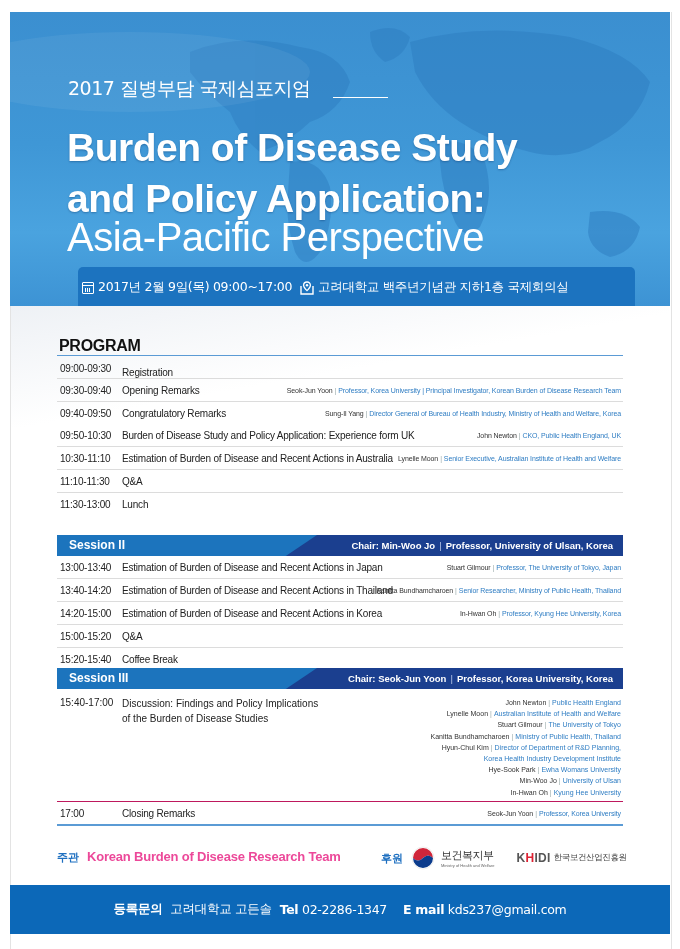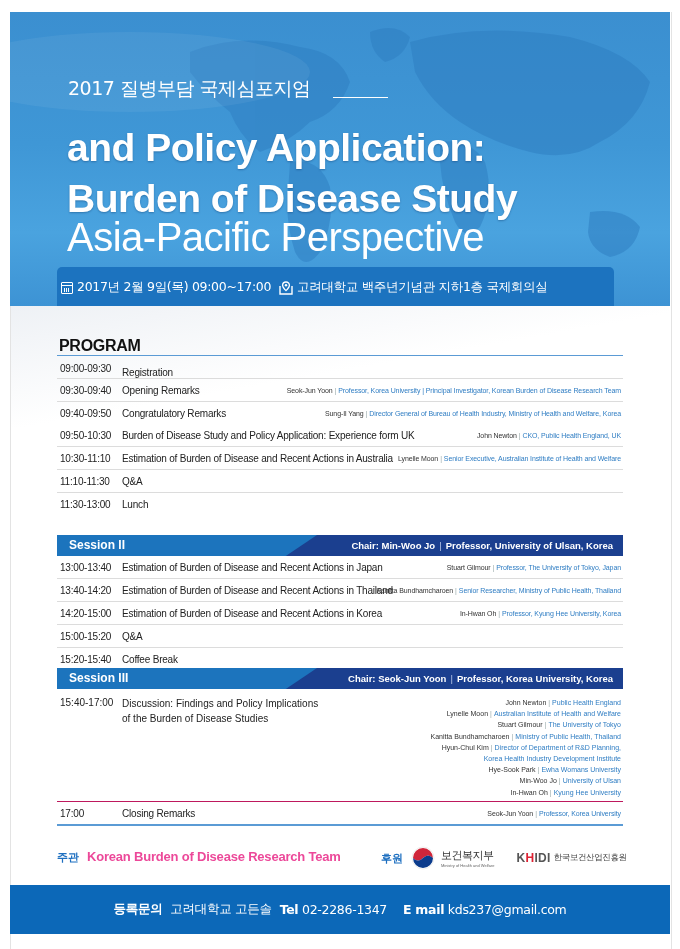--- a/index.html
+++ b/index.html
@@ -11,21 +11,21 @@
           background: linear-gradient(180deg,#3b8fd0 0%,#3f97d6 45%,#4aa3df 75%,#3d93d4 100%);
           overflow:hidden; }
   .hero .map { position:absolute; inset:0; }
   .hero-sub { position:absolute; left:58px; top:64px; color:#fff; font-size:19px; letter-spacing:-0.5px;
               font-family:"DejaVu Sans", sans-serif; }
   .hero-line { position:absolute; left:323px; top:85px; width:55px; height:1px; background:#fff; }
   .hero-title { position:absolute; left:57px; top:110px; color:#fff; font-weight:bold; font-size:39px;
                 line-height:51px; letter-spacing:-0.5px; text-shadow:0 1px 2px rgba(0,40,90,0.35); }
   .hero-title2 { position:absolute; left:57px; top:203px; color:#fff; font-size:40px; font-weight:normal;
                  letter-spacing:-0.5px; }
-  .info-bar { position:absolute; left:57px; top:267px; width:557px; height:39px; background:#1c73bf;
+  .info-bar { position:absolute; left:78px; top:267px; width:557px; height:39px; background:#1c73bf;
               border-radius:5px 5px 0 0; color:#fff; font-size:12.5px; font-family:"DejaVu Sans", sans-serif; }
   .info-bar .item { position:absolute; top:12px; display:flex; align-items:center; gap:4px; letter-spacing:-0.3px; }
   .cal-icon { width:12px; height:12px; border:1.5px solid #fff; border-radius:1px; position:relative; box-sizing:border-box; }
   .cal-icon::before { content:""; position:absolute; left:0; right:0; top:2px; height:1.5px; background:#fff; }
   .cal-icon::after { content:""; position:absolute; left:2px; top:5px; width:6px; height:4px;
                      background: repeating-linear-gradient(90deg,#fff 0 1px,transparent 1px 2px); }
   .pin-icon { width:14px; height:14px; }
 
   .body-bg { position:absolute; left:11px; top:306px; width:658px; height:570px;
              background: linear-gradient(170deg,#eef1f5 0%, #ffffff 18%, #ffffff 100%); }
@@ -92,22 +92,22 @@
       <path d="M580 200 Q615 195 630 215 Q625 240 600 245 Q580 238 578 220 Z"></path>
       <path d="M360 20 Q385 10 400 25 Q395 45 375 50 Q360 40 360 20 Z"></path>
     </g>
     <g fill="#ffffff" opacity="0.06">
       <ellipse cx="120" cy="60" rx="180" ry="40"></ellipse>
     </g>
   </svg>
   <div class="hero-sub">2017 질병부담 국제심포지엄</div>
   <div class="hero-line"></div>
   <div class="hero-title">
+    <div>Burden of Disease Study</div>
     <div>and Policy Application:</div>
-    <div>Burden of Disease Study</div>
   </div>
   <div class="hero-title2">Asia-Pacific Perspective</div>
 </div>
 
 <div class="info-bar">
   <div class="item" style="left:4px;">
     <span class="cal-icon"></span>
     <span>2017년 2월 9일(목) 09:00~17:00</span>
   </div>
   <div class="item" style="left:222px;">

